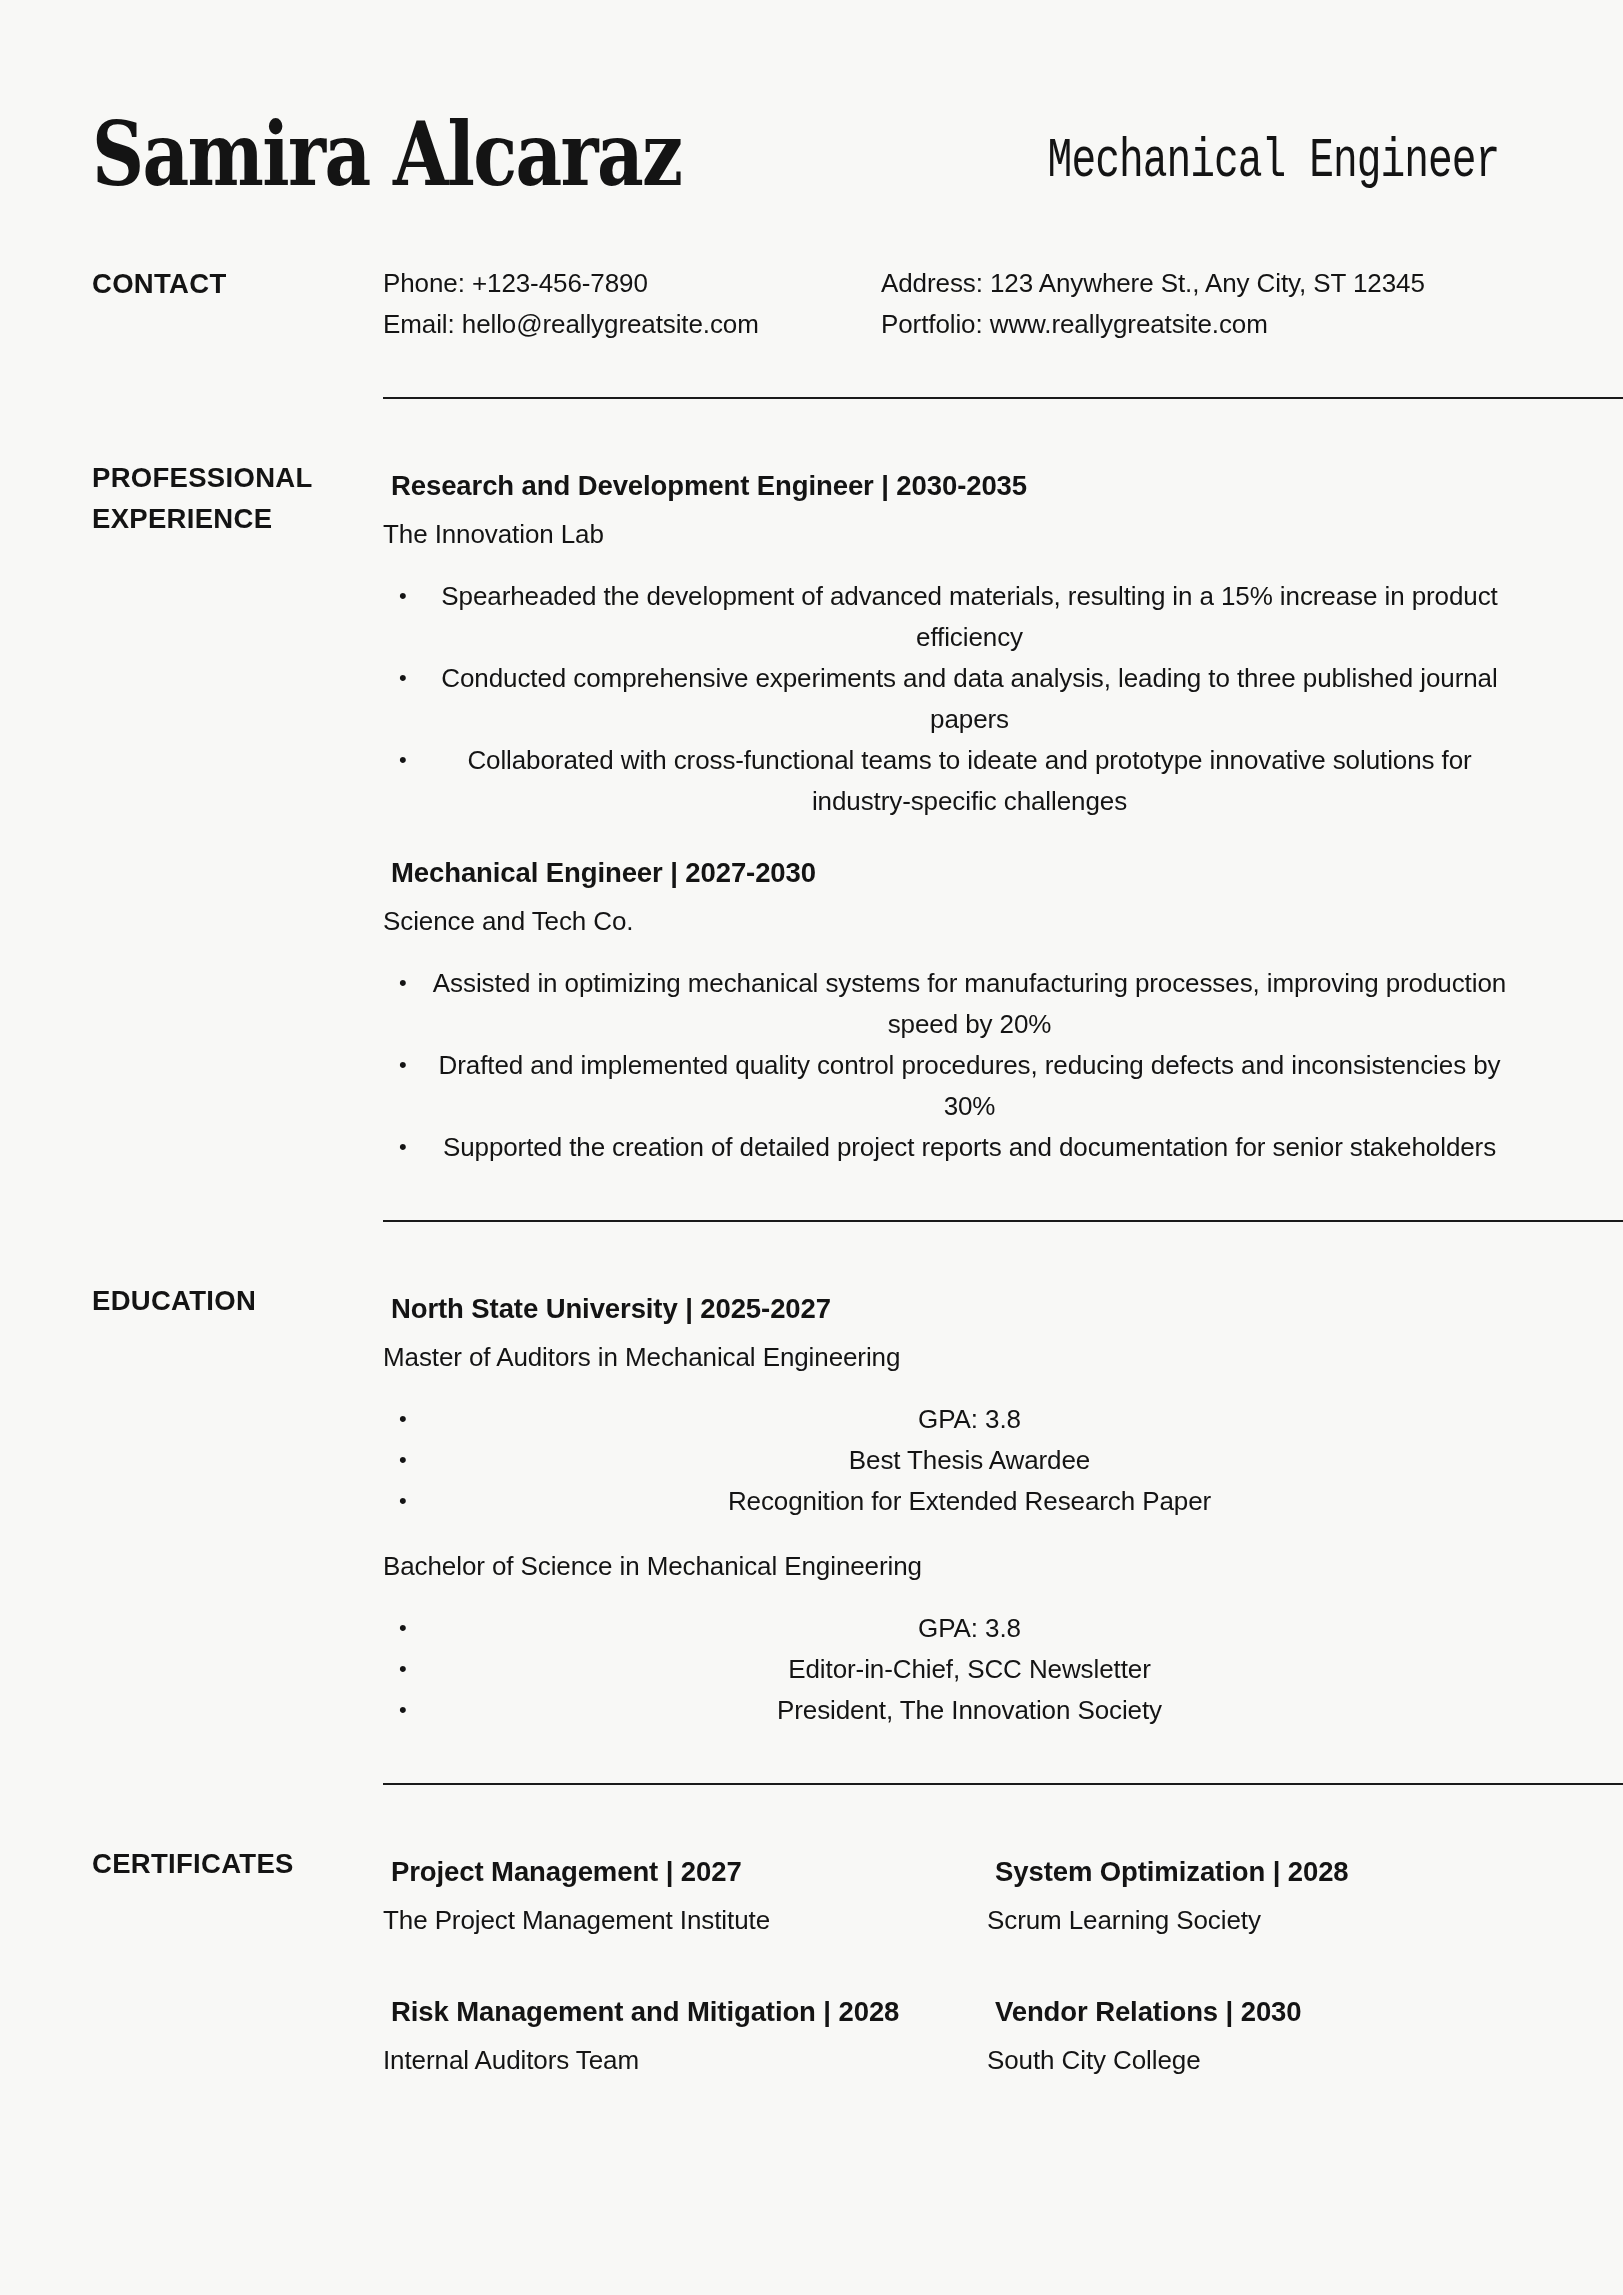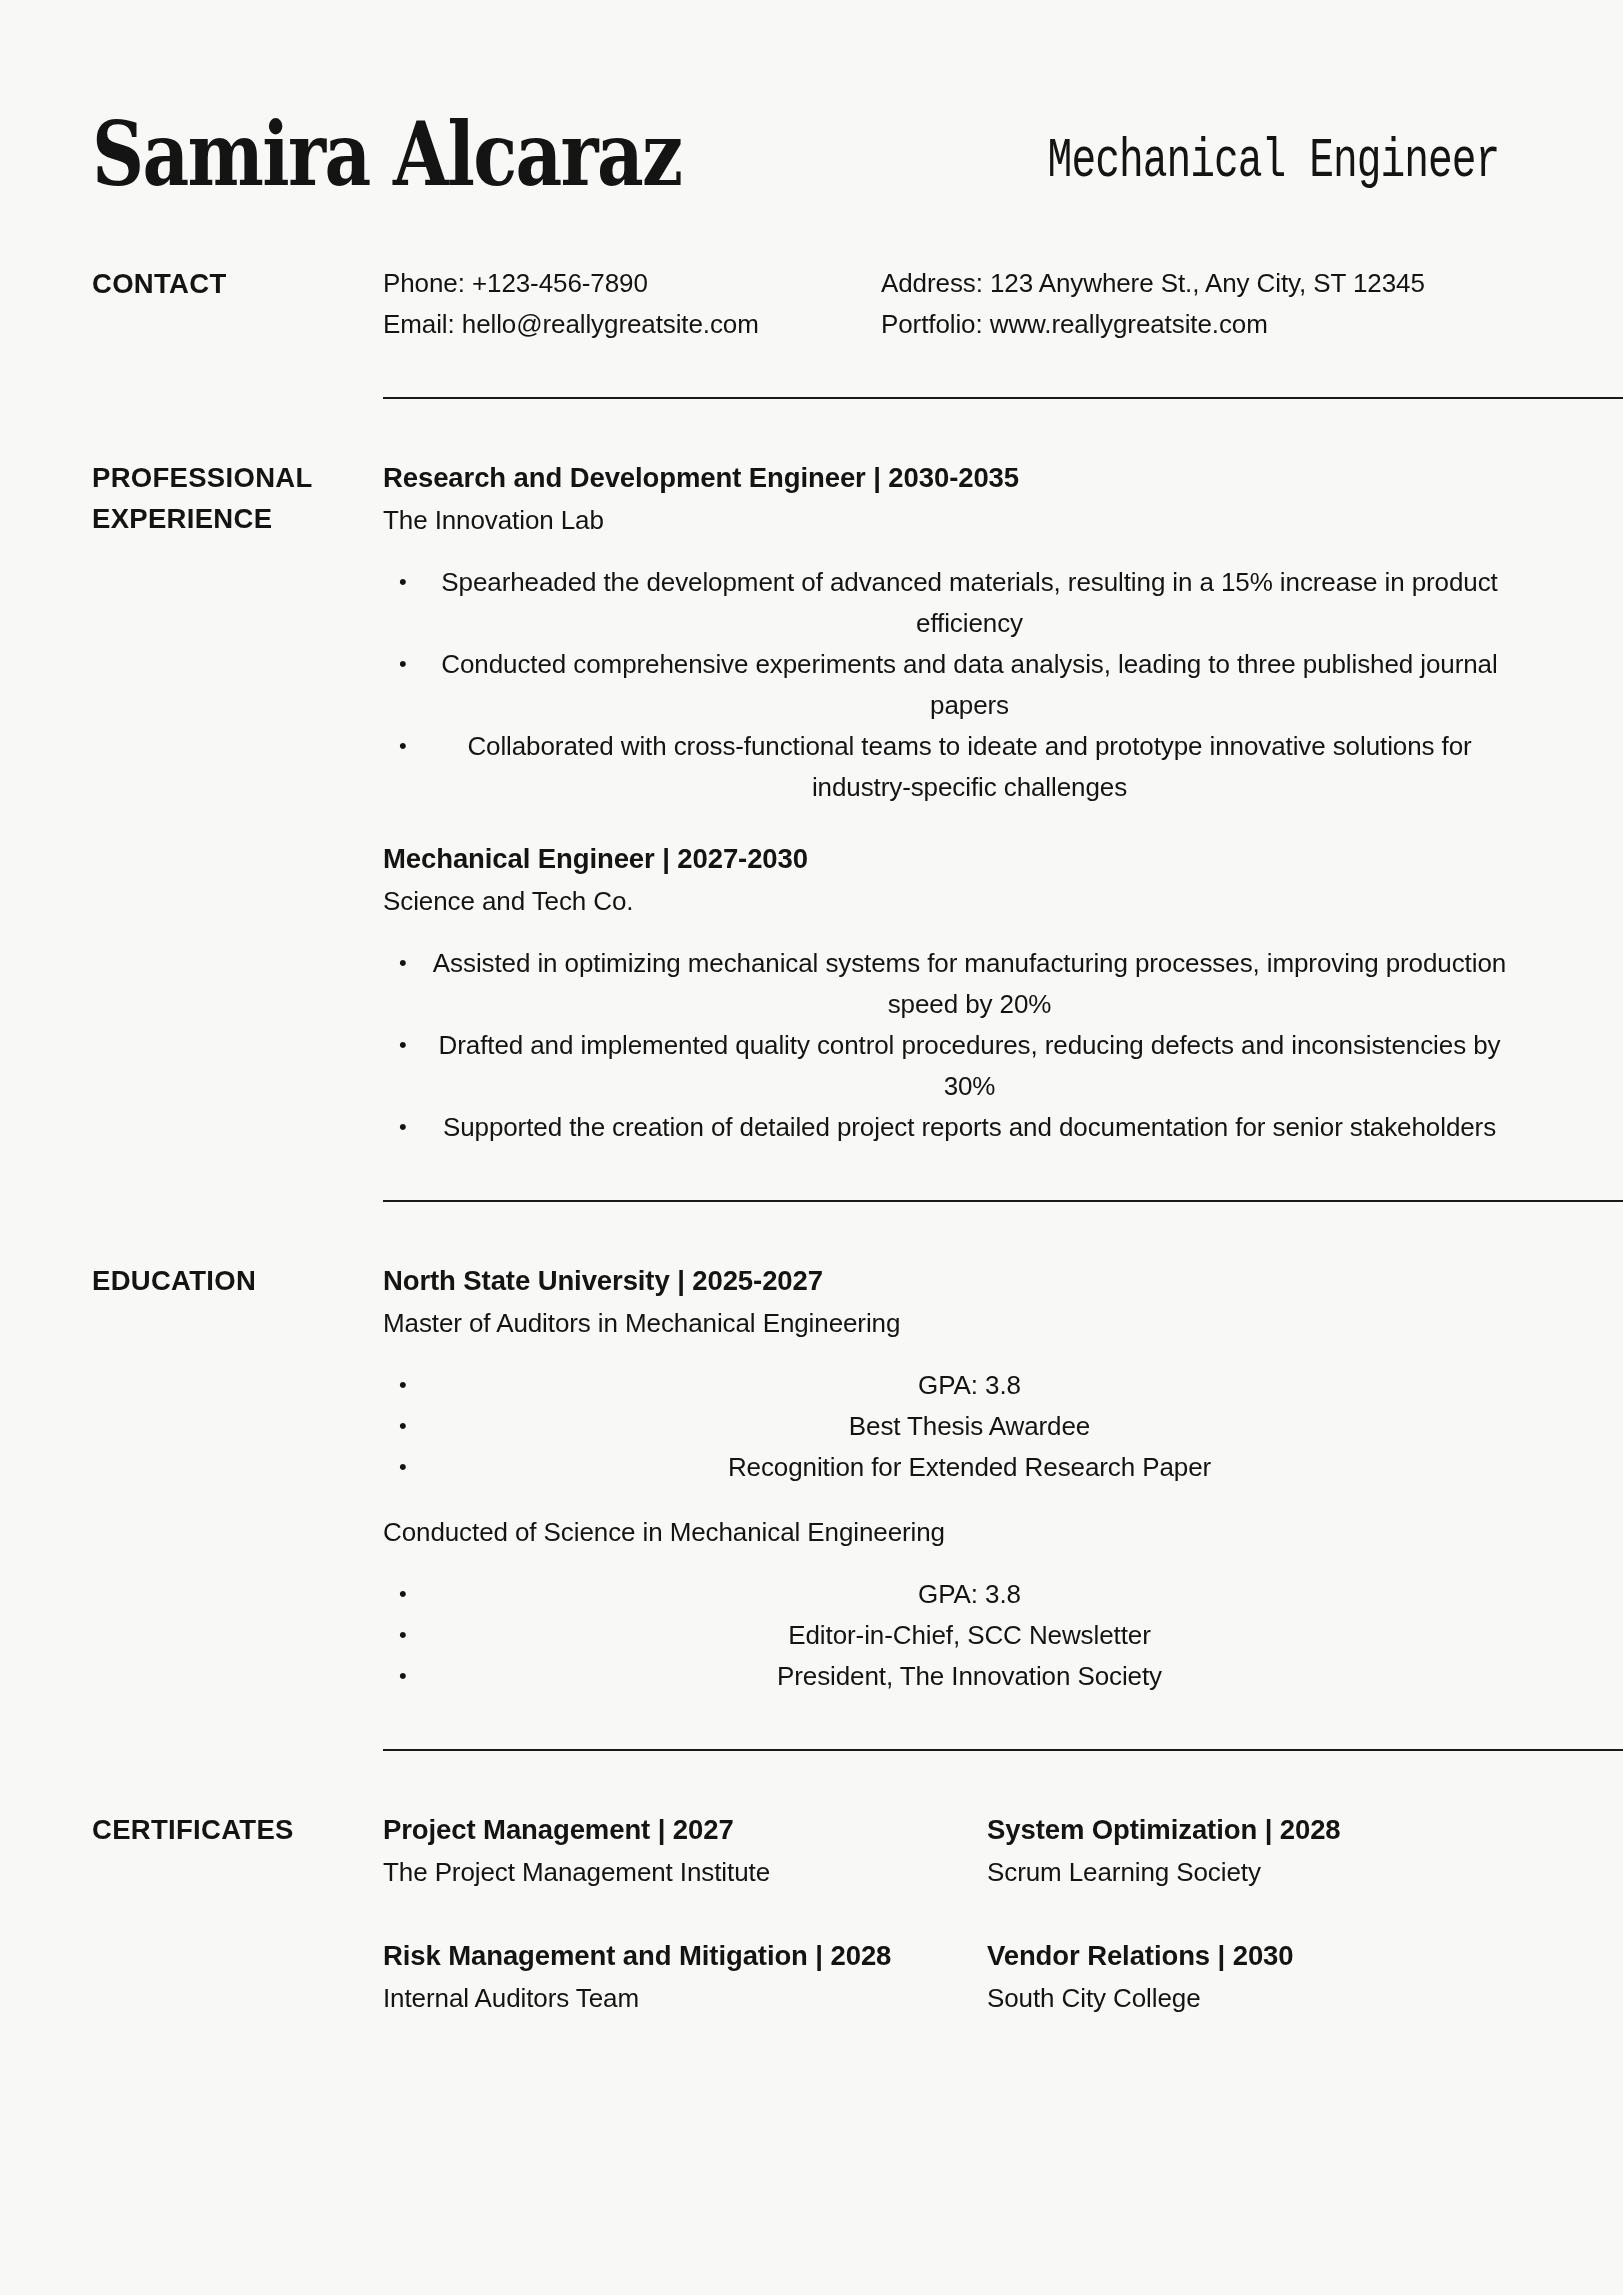--- a/index.html
+++ b/index.html
@@ -71,21 +71,21 @@
     border-top:2.6px solid var(--rule,#1a1a1a);
     height:0;
     margin:52px 0 0 291px;
   }
   
   .contact-grid{display:grid;grid-template-columns:498px 1fr;}
   .contact-line{line-height:41px;}
   .bold{font-weight:400;}
   
   .entry-title{
-    margin:0;
+    margin:8px;
     font-size:27.5px;
     font-weight:700;
     line-height:41px;
     letter-spacing:-0.1px;
   }
   .entry-sub{line-height:41px;margin-top:2px;}
   .bullets{
     list-style:none;
     margin:21px 0 0 0;
     padding:0 39px 0 47px;
@@ -188,21 +188,21 @@
         <h3 class="entry-title">North State University | 2025-2027</h3>
         <div class="entry-sub">Master of Auditors in Mechanical Engineering</div>
         <ul class="bullets">
           <li>GPA: 3.8</li>
           <li>Best Thesis Awardee</li>
           <li>Recognition for Extended Research Paper</li>
         </ul>
       </article>
 
       <article class="school">
-        <div class="entry-sub">Conducted of Science in Mechanical Engineering</div>
+        <div class="entry-sub">Bachelor of Science in Mechanical Engineering</div>
         <ul class="bullets">
           <li>GPA: 3.8</li>
           <li>Editor-in-Chief, SCC Newsletter</li>
           <li>President, The Innovation Society</li>
         </ul>
       </article>
 
     </div>
   </section>
 

